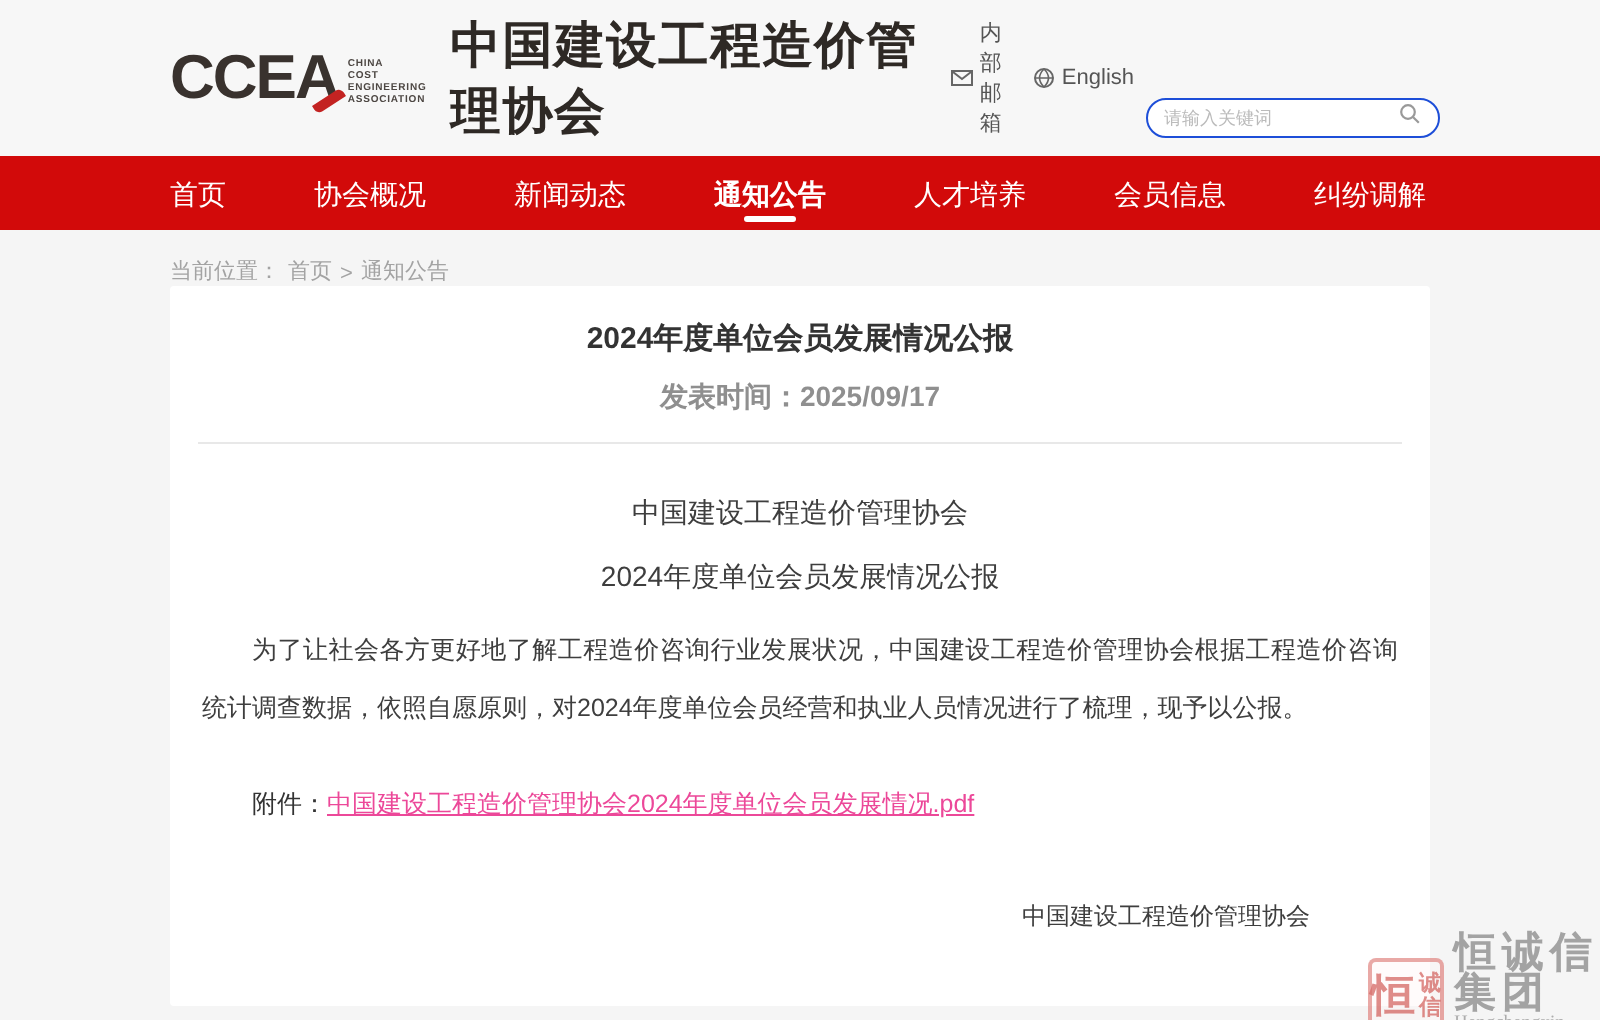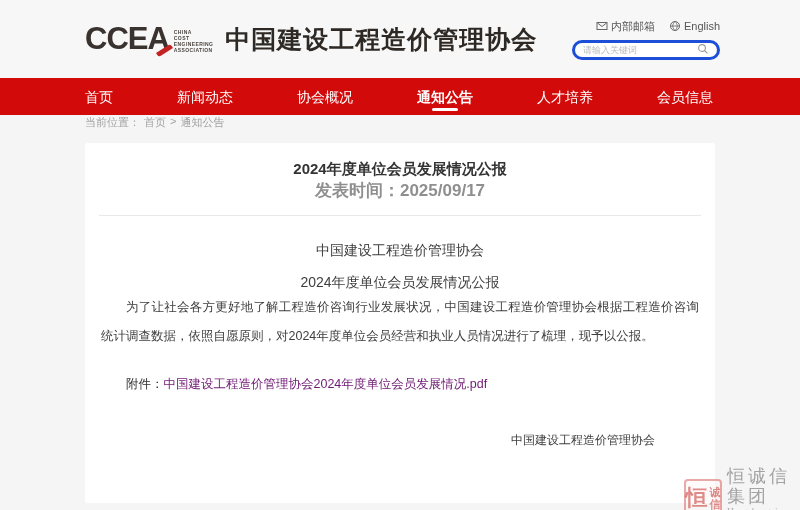--- a/index.html
+++ b/index.html
@@ -8,56 +8,56 @@
     font-family:"Liberation Sans","DejaVu Sans",sans-serif;
     background:#f5f5f5; color:#333; overflow:hidden; position:relative;
   }
   
   .header { height:78px; display:flex; align-items:center; padding:0 80px 0 85px; background:#f7f7f7; }
   .logo { display:flex; align-items:center; cursor:pointer; }
   .logo-acronym { position:relative; font-size:31px; font-weight:bold; letter-spacing:-1px; color:#39322e; }
   .logo-acronym .swoosh { position:absolute; right:-4px; bottom:4px; width:17px; height:5px; background:#c32322; transform:rotate(-33deg); border-radius:0 3px 0 3px; }
   .logo-sub { margin:4px 0 0 5px; display:flex; flex-direction:column; font-size:5px; line-height:6px; font-weight:bold; color:#4d4743; letter-spacing:.4px; }
   .logo-cn { margin-left:12px; font-size:25px; font-weight:bold; color:#2e2925; letter-spacing:1px; }
-  .header-right { margin-left:auto; display:flex; flex-direction:column; align-items:flex-end; gap:6px; }
+  .header-right { margin-left:auto; display:flex; align-items:flex-end; gap:6px; }
   .util-links { display:flex; gap:14px; }
   .util-link { display:flex; align-items:center; gap:3px; font-size:11px; color:#555; cursor:pointer; }
   .util-link svg { display:block; }
-  .searchbox { width:148px; height:20px; background:#fff; border:3px solid #1d4ed8; border-radius:10px; display:flex; align-items:center; padding:0 8px; }
+  .searchbox { width:148px; height:20px; background:#fff; border:1px solid #1d4ed8; border-radius:10px; display:flex; align-items:center; padding:0 8px; }
   .searchbox input { flex:1; border:none; outline:none; background:transparent; font-size:9px; color:#666; font-family:inherit; min-width:0; }
   .searchbox input::placeholder { color:#bbb; }
   
   .nav { height:37px; background:#d20a0a; display:flex; align-items:center; }
   .nav-inner { display:flex; justify-content:space-between; width:628px; margin-left:85px; }
   .nav-item { position:relative; color:#fff; font-size:14px; font-weight:500; cursor:pointer; padding:9px 0; line-height:1; }
   .nav-item.active { font-weight:bold; }
   .nav-item.active::after { content:""; position:absolute; left:50%; transform:translateX(-50%); bottom:2px; width:26px; height:3px; background:#fff; border-radius:2px; }
   
-  .breadcrumb { height:28px; display:flex; align-items:flex-start; padding-left:85px; font-size:11px; color:#a3a3a3; gap:4px; }
+  .breadcrumb { height:28px; display:flex; align-items:flex-end; padding-left:85px; font-size:11px; color:#a3a3a3; gap:4px; }
   .breadcrumb .bc-link { color:#a3a3a3; cursor:pointer; }
   
   .card { width:630px; height:360px; margin-left:85px; background:#fff; border-radius:2px; padding-top:17px; position:relative; }
   .art-title { text-align:center; font-size:15px; font-weight:bold; color:#333; }
-  .art-meta { text-align:center; font-size:17px; font-weight:600; color:#8f8f8f; }
+  .art-meta { text-align:center; font-size:14px; font-weight:600; color:#8f8f8f; margin-top:11px; }
   .art-divider { border-bottom:1px solid #e8e8e8; margin:13px 14px 0 14px; }
   .art-heading { text-align:center; font-size:14px; color:#3e3e3e; }
   .art-heading.h1 { margin-top:26px; }
   .art-heading.h2 { margin-top:14px; }
-  .art-para { margin-top:1px; padding:0 16px; font-size:12.5px; color:#3e3e3e; line-height:29px; text-indent:2em; text-align:justify; }
+  .art-para { margin-top:13px; padding:0 16px; font-size:12.5px; color:#3e3e3e; line-height:29px; text-indent:2em; text-align:justify; }
   .art-attach { margin-top:25px; padding:0 16px; text-indent:2em; font-size:12.5px; color:#333; }
-  .attach-link { color:#701a75; cursor:pointer; }
+  .attach-link { color:#ec4899; text-decoration:underline; cursor:pointer; }
   .art-sign { margin-top:34px; display:flex; justify-content:flex-end; padding-right:60px; }
   .art-sign .sign-inner { text-align:center; font-size:12px; color:#3e3e3e; line-height:26px; }
   
   .watermark { position:absolute; left:684px; top:466px; display:flex; align-items:center; gap:5px; opacity:.8; }
   .seal { width:38px; height:38px; border:2px solid rgba(213,90,86,.65); border-radius:4px; display:flex; align-items:center; justify-content:center; gap:2px; background:rgba(255,245,245,.4); color:rgba(206,77,72,.8); }
   .seal-big { font-size:22px; font-weight:bold; line-height:1; }
   .seal-col { display:flex; flex-direction:column; font-size:11px; font-weight:bold; line-height:12px; }
   .wm-text { display:flex; flex-direction:column; }
-  .wm-name { font-family:"Liberation Serif","DejaVu Serif",serif; font-size:18px; color:#8f8f8f; letter-spacing:3px; line-height:20px; }
+  .wm-name { font-family:"Liberation Serif","DejaVu Serif",serif; font-size:21px; color:#8f8f8f; letter-spacing:3px; line-height:20px;font-weight:bold; }
   .wm-en { font-family:"Liberation Serif","DejaVu Serif",serif; font-size:9.5px; color:#9b9b9b; line-height:12px; }
 </style>
 </head>
 <body>
 
 <div class="header">
   <div class="logo">
     <span class="logo-acronym"><span class="swoosh"></span>CCEA</span>
     <span class="logo-sub">
       <span>CHINA</span>
@@ -94,25 +94,26 @@
             <circle cx="5" cy="5" r="3.4" fill="none" stroke="#999" stroke-width="1.1"></circle>
             <path d="M7.6 7.6L10.4 10.4" stroke="#999" stroke-width="1.1"></path>
           </svg></span>
     </div>
   </div>
 </div>
 
 <div class="nav">
   <div class="nav-inner">
     <span class="nav-item">首页</span>
+    <span class="nav-item">协会概况</span>
     <span class="nav-item">新闻动态</span>
-    <span class="nav-item">协会概况</span>
     <span class="nav-item active">通知公告</span>
     <span class="nav-item">人才培养</span>
     <span class="nav-item">会员信息</span>
+    <span class="nav-item">纠纷调解</span>
   </div>
 </div>
 
 <div class="breadcrumb">
   <span>当前位置：</span>
   <span class="bc-link">首页</span>
   <span>&gt;</span>
   <span>通知公告</span>
 </div>
 

